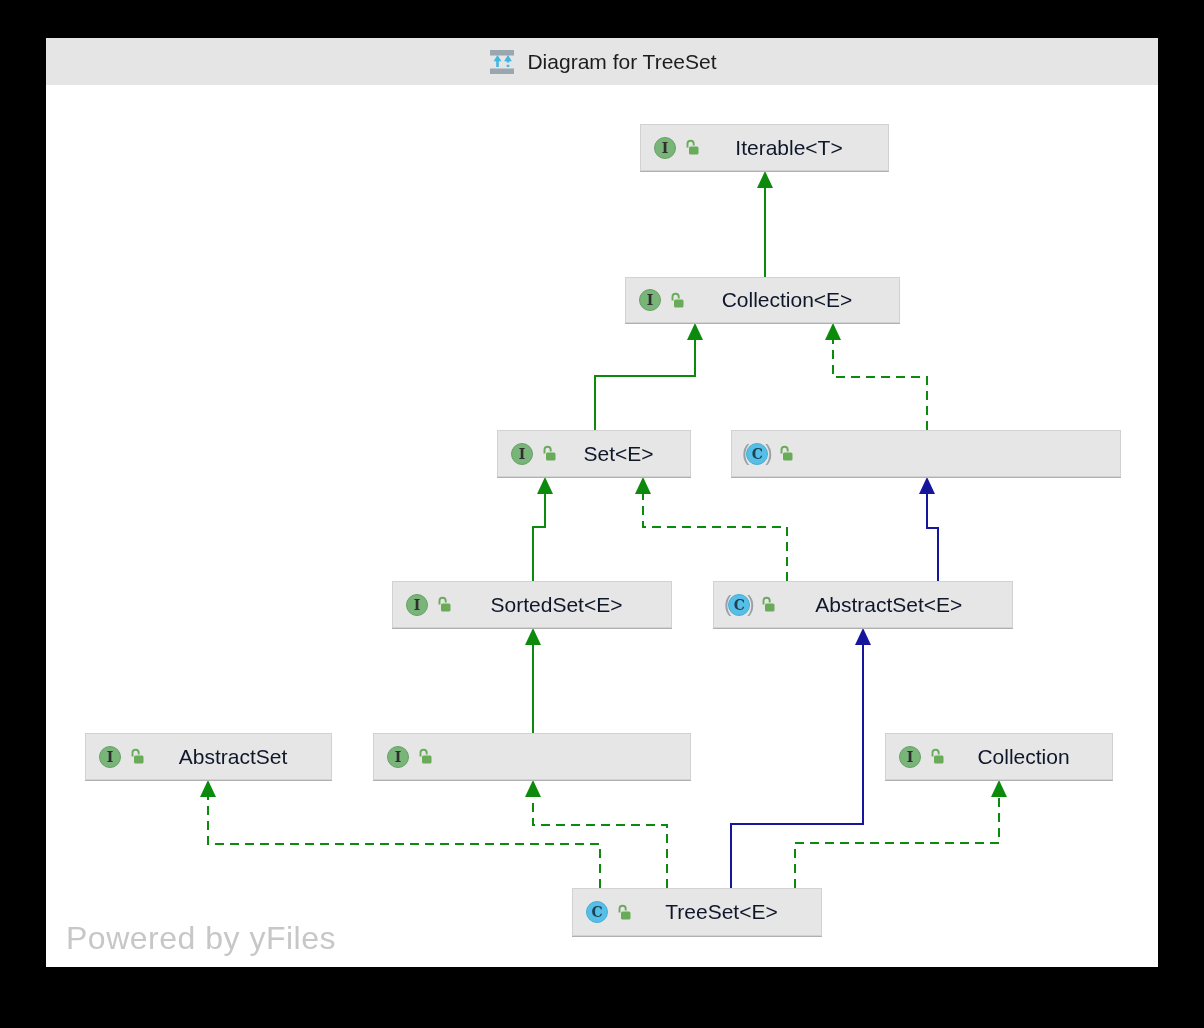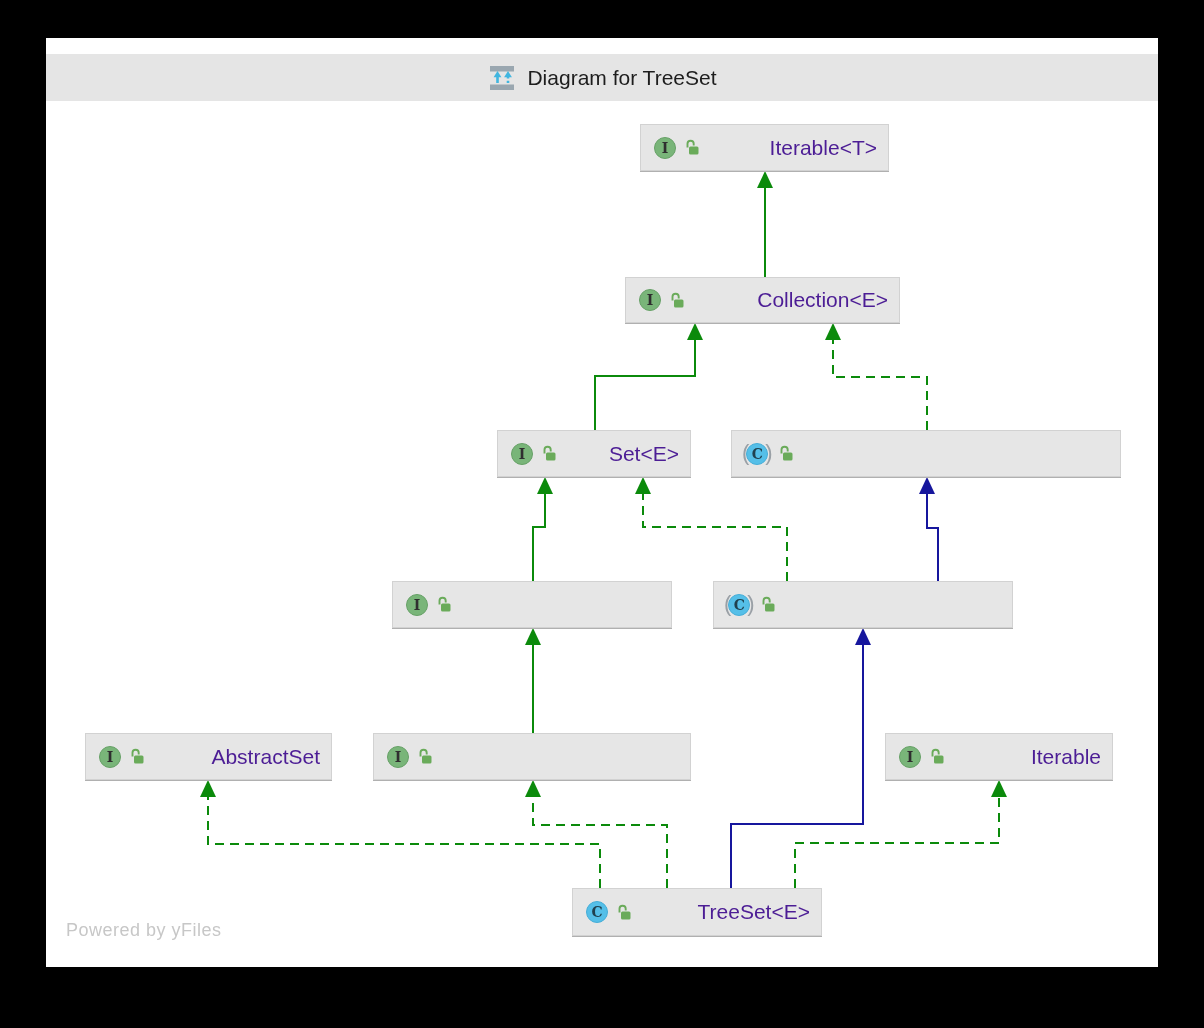--- a/index.html
+++ b/index.html
@@ -5,51 +5,51 @@
   html,body{margin:0;padding:0;}
   body{
     width:1204px;height:1028px;background:#000;position:relative;
     font-family:"Liberation Sans", sans-serif;overflow:hidden;
   }
   .canvas{
     position:absolute;left:46px;top:38px;width:1112px;height:929px;
     background:#ffffff;
   }
   .titlebar{
-    position:absolute;left:0;top:16px;width:100%;height:47px;
+    position:absolute;left:0;top:0;width:100%;height:47px;
     background:#e5e5e5;display:flex;align-items:center;justify-content:center;gap:10px;
   }
   .titlebar .title{font-size:21px;color:#1d1d1d;}
   .edges{position:absolute;left:0;top:0;width:1112px;height:929px;}
   .edges polyline{fill:none;stroke-width:2px;}
   .e-green{stroke:#0b8a0b;}
   .e-green-head{fill:#0b8a0b;}
   .e-dash{stroke-dasharray:9 6;}
   .e-navy{stroke:#16169d;}
   .e-navy-head{fill:#16169d;}
   .node{
     position:absolute;height:47px;background:#e6e6e6;
     box-shadow: inset 0 0 0 1px #d2d2d2, 0 1px 0 #b0b0b0;
     display:flex;align-items:center;padding:0 12px 0 14px;box-sizing:border-box;
   }
   .node .label{
-    flex:1;text-align:right;font-size:21px;color:#4c1d95;white-space:nowrap;
+    flex:1;text-align:center;font-size:21px;color:#0f172a;white-space:nowrap;
   }
   .badge{
     width:22px;height:22px;border-radius:50%;flex:0 0 auto;
     display:flex;align-items:center;justify-content:center;
     font-family:"DejaVu Serif", serif;font-size:14px;font-weight:bold;line-height:1;
   }
   .badge.iface{background:#79b579;border:1px solid #67a167;color:#2f2f2f;box-sizing:border-box;}
   .badge.cls{background:#55bfe8;border:1px solid #46aed8;color:#20414f;box-sizing:border-box;}
   .abs-wrap{display:flex;align-items:center;flex:0 0 auto;}
   .paren{font-size:22px;color:#9aa0a6;font-weight:400;line-height:1;margin:0 -3px;position:relative;top:-1px;}
   .lock{margin-left:8px;flex:0 0 auto;display:flex;align-items:center;}
   .watermark{
-    position:absolute;left:20px;top:882px;font-size:18px;color:#c7c7c7;
+    position:absolute;left:20px;top:882px;font-size:32px;color:#c7c7c7;
     letter-spacing:0.5px;
   }
   
   .n-iterable{left:594px;top:86px;width:249px;}
   .n-collection{left:579px;top:239px;width:275px;height:46px;}
   .n-set{left:451px;top:392px;width:194px;}
   .n-abstractcollection{left:685px;top:392px;width:390px;}
   .n-sortedset{left:346px;top:543px;width:280px;}
   .n-abstractset{left:667px;top:543px;width:300px;}
   .n-serializable{left:39px;top:695px;width:247px;}
@@ -171,34 +171,36 @@
   </div>
 
   <div class="node n-sortedset">
     <span class="badge iface">I</span>
     <span class="lock">
       <svg width="17" height="17" viewBox="0 0 17 17">
           <rect x="5" y="7.5" width="9.5" height="8" rx="1.5" fill="#6aab5a"></rect>
           <path d="M3.5 8.5 V4.8 a3.1 3.1 0 0 1 6.2 0 V6.4" stroke="#6aab5a" stroke-width="1.9" fill="none"></path>
         </svg>
     </span>
+    <span class="label">SortedSet&lt;E&gt;</span>
   </div>
 
   <div class="node n-abstractset">
     <span class="abs-wrap">
       <span class="paren">(</span>
       <span class="badge cls">C</span>
       <span class="paren">)</span>
     </span>
     <span class="lock">
       <svg width="17" height="17" viewBox="0 0 17 17">
           <rect x="5" y="7.5" width="9.5" height="8" rx="1.5" fill="#6aab5a"></rect>
           <path d="M3.5 8.5 V4.8 a3.1 3.1 0 0 1 6.2 0 V6.4" stroke="#6aab5a" stroke-width="1.9" fill="none"></path>
         </svg>
     </span>
+    <span class="label">AbstractSet&lt;E&gt;</span>
   </div>
 
   <div class="node n-serializable">
     <span class="badge iface">I</span>
     <span class="lock">
       <svg width="17" height="17" viewBox="0 0 17 17">
           <rect x="5" y="7.5" width="9.5" height="8" rx="1.5" fill="#6aab5a"></rect>
           <path d="M3.5 8.5 V4.8 a3.1 3.1 0 0 1 6.2 0 V6.4" stroke="#6aab5a" stroke-width="1.9" fill="none"></path>
         </svg>
     </span>
@@ -216,21 +218,21 @@
   </div>
 
   <div class="node n-cloneable">
     <span class="badge iface">I</span>
     <span class="lock">
       <svg width="17" height="17" viewBox="0 0 17 17">
           <rect x="5" y="7.5" width="9.5" height="8" rx="1.5" fill="#6aab5a"></rect>
           <path d="M3.5 8.5 V4.8 a3.1 3.1 0 0 1 6.2 0 V6.4" stroke="#6aab5a" stroke-width="1.9" fill="none"></path>
         </svg>
     </span>
-    <span class="label">Iterable</span>
+    <span class="label">Collection</span>
   </div>
 
   <div class="node n-treeset">
     <span class="badge cls">C</span>
     <span class="lock">
       <svg width="17" height="17" viewBox="0 0 17 17">
           <rect x="5" y="7.5" width="9.5" height="8" rx="1.5" fill="#6aab5a"></rect>
           <path d="M3.5 8.5 V4.8 a3.1 3.1 0 0 1 6.2 0 V6.4" stroke="#6aab5a" stroke-width="1.9" fill="none"></path>
         </svg>
     </span>

